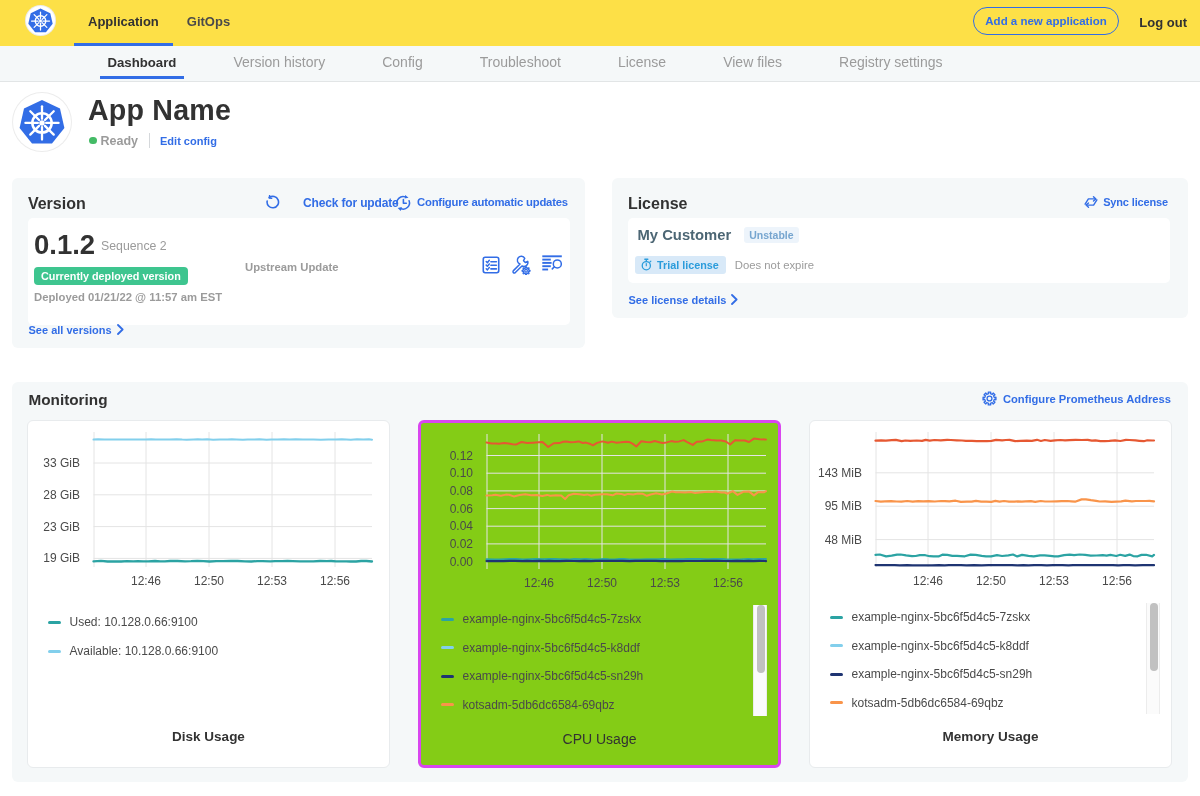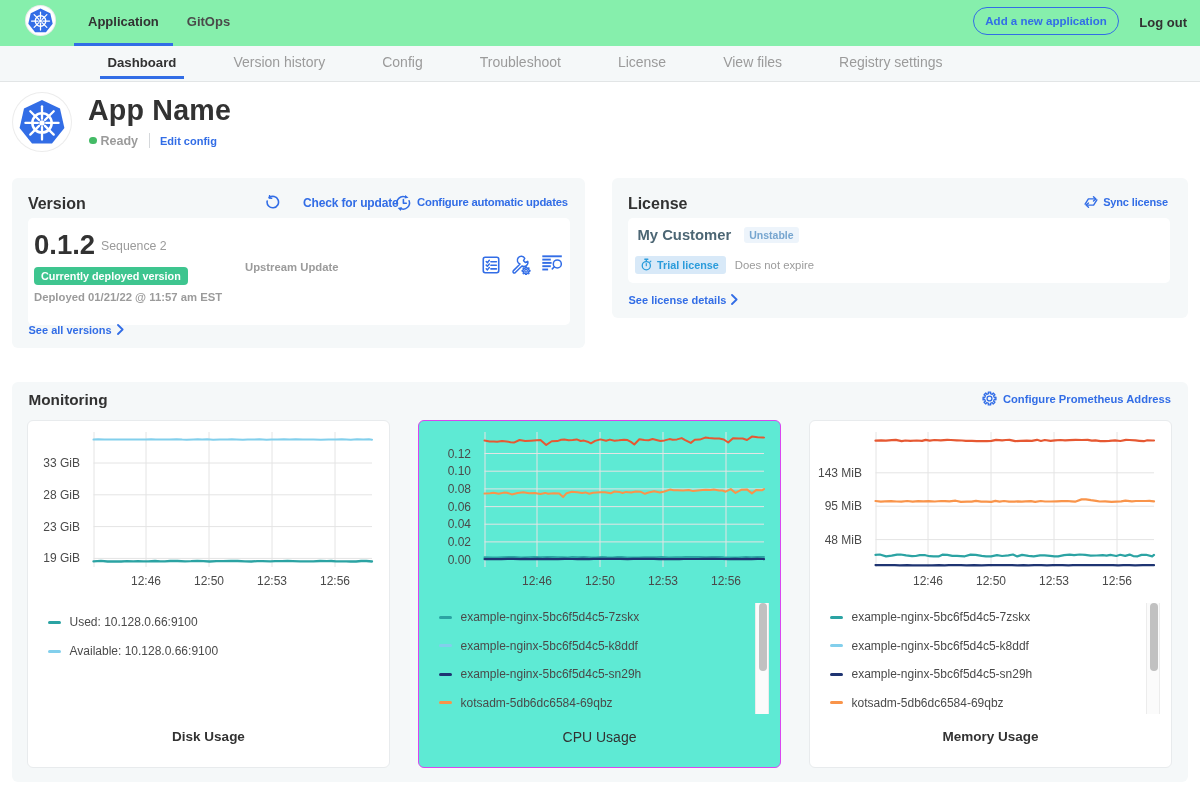--- a/index.html
+++ b/index.html
@@ -1,21 +1,21 @@
 <!DOCTYPE html>
 <html><head><meta charset="utf-8">
 <style>
 * { margin:0; padding:0; box-sizing:border-box; }
 body { width:1200px; height:796px; font-family:"Liberation Sans", sans-serif; background:#fff; position:relative; overflow:hidden; }
 .abs { position:absolute; }
 .link { color:#326DE6; font-weight:bold; }
 .lrow { display:flex; align-items:center; }
 .lrow svg { display:block; }
 </style></head><body>
-<div class="abs" style="left:0;top:0;width:1200px;height:46px;background:#86efac">
+<div class="abs" style="left:0;top:0;width:1200px;height:46px;background:#fde047">
 <div class="abs" style="left:26px;top:6px;width:29px;height:29px;border-radius:50%;background:#fff;box-shadow:0 0 0 1px #ececec;display:flex;align-items:center;justify-content:center">
       <svg width="25" height="25" viewBox="0 0 100 100">
         <polygon points="50.0,2.0 89.1,20.8 98.7,63.1 71.7,97.0 28.3,97.0 1.3,63.1 10.9,20.8" fill="#326DE6"></polygon>
         <circle cx="50" cy="52" r="21" fill="none" stroke="#fff" stroke-width="5.5"></circle>
         <circle cx="50" cy="52" r="6" fill="#fff"></circle>
         <line x1="50.0" y1="43.0" x2="50.0" y2="16.0" stroke="#fff" stroke-width="5" stroke-linecap="round"></line>
         <line x1="56.4" y1="45.6" x2="75.5" y2="26.5" stroke="#fff" stroke-width="5" stroke-linecap="round"></line>
         <line x1="59.0" y1="52.0" x2="86.0" y2="52.0" stroke="#fff" stroke-width="5" stroke-linecap="round"></line>
         <line x1="56.4" y1="58.4" x2="75.5" y2="77.5" stroke="#fff" stroke-width="5" stroke-linecap="round"></line>
         <line x1="50.0" y1="61.0" x2="50.0" y2="88.0" stroke="#fff" stroke-width="5" stroke-linecap="round"></line>
@@ -197,21 +197,21 @@
       <div style="position:absolute;left:19.5px;top:194px;height:14px;display:flex;align-items:center">
 <span style="display:inline-block;width:13px;height:3px;border-radius:2px;background:#2BA3A3;margin-right:9px"></span>
 <span style="font-size:12px;color:#4A4A4A">Used: 10.128.0.66:9100</span>
       </div>
       <div style="position:absolute;left:19.5px;top:223px;height:14px;display:flex;align-items:center">
 <span style="display:inline-block;width:13px;height:3px;border-radius:2px;background:#82CFEC;margin-right:9px"></span>
 <span style="font-size:12px;color:#4A4A4A">Available: 10.128.0.66:9100</span>
       </div>
       <div style="position:absolute;left:0;top:308px;width:100%;text-align:center;font-size:13.5px;font-weight:bold;color:#323232">Disk Usage</div>
     </div>
-    <div class="abs" style="left:406px;top:38px;width:363px;height:348px;background:#5eead4;border:1px solid #d946ef;border-radius:6px">
+    <div class="abs" style="left:406px;top:38px;width:363px;height:348px;background:#84cc16;border:3px solid #d946ef;border-radius:6px">
       <svg width="363" height="200" viewBox="0 0 363 200" style="position:absolute;left:0;top:0">
         <line x1="66" y1="11" x2="66" y2="146" stroke="#E4E4E4" stroke-width="1"></line>
         <line x1="118" y1="11" x2="118" y2="146" stroke="#E4E4E4" stroke-width="1"></line>
         <line x1="181" y1="11" x2="181" y2="146" stroke="#E4E4E4" stroke-width="1"></line>
         <line x1="244" y1="11" x2="244" y2="146" stroke="#E4E4E4" stroke-width="1"></line>
         <line x1="307" y1="11" x2="307" y2="146" stroke="#E4E4E4" stroke-width="1"></line>
         <line x1="65.5" y1="32.5" x2="345" y2="32.5" stroke="#E4E4E4" stroke-width="1"></line>
         <text x="52" y="36.5" font-size="12" fill="#4A4A4A" text-anchor="end">0.12</text>
         <line x1="65.5" y1="50.2" x2="345" y2="50.2" stroke="#E4E4E4" stroke-width="1"></line>
         <text x="52" y="54.2" font-size="12" fill="#4A4A4A" text-anchor="end">0.10</text>

